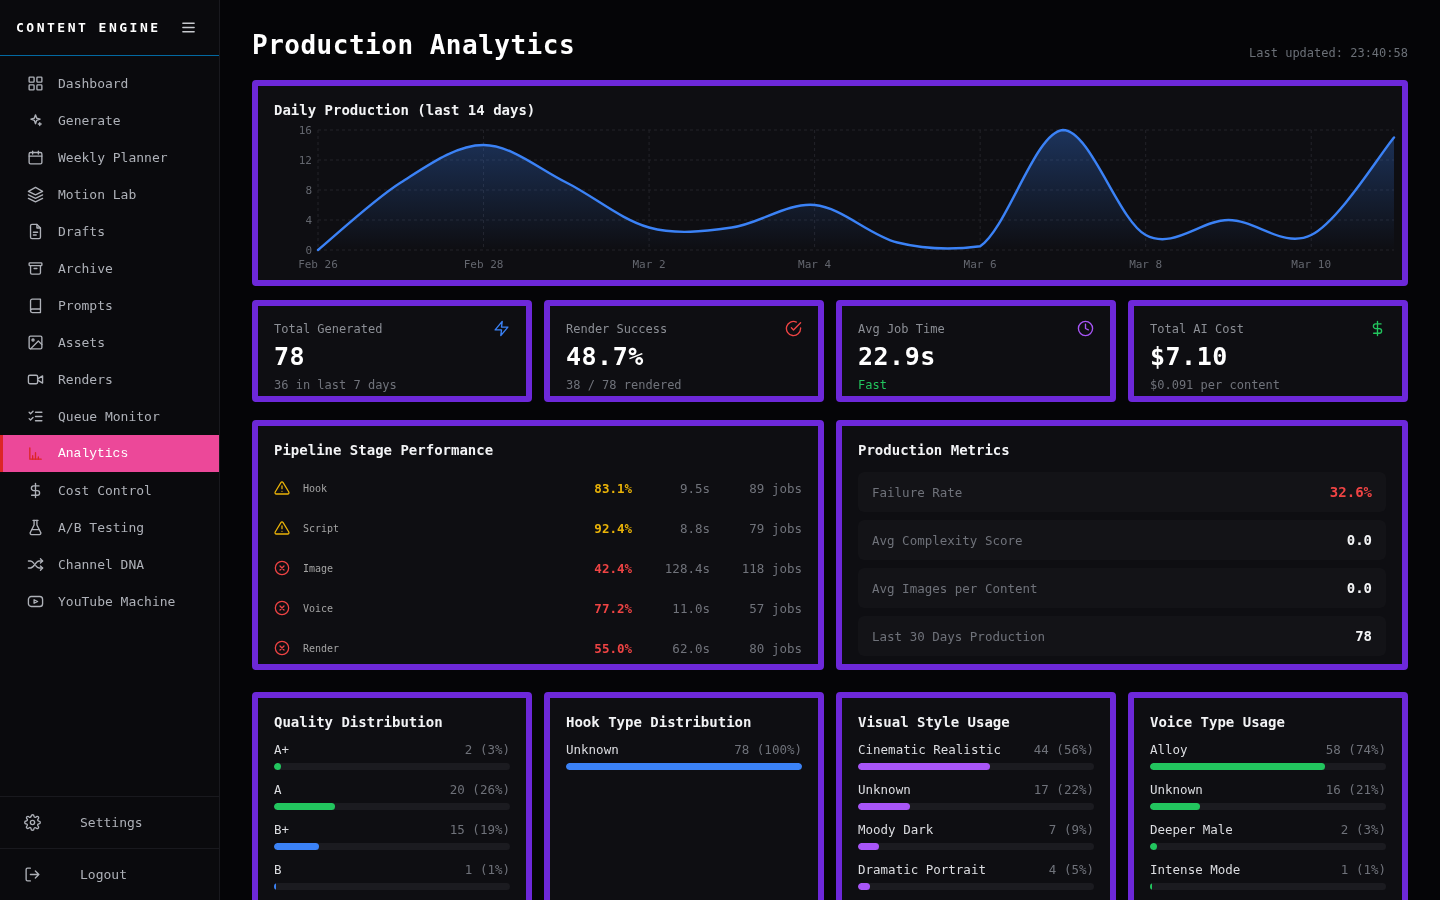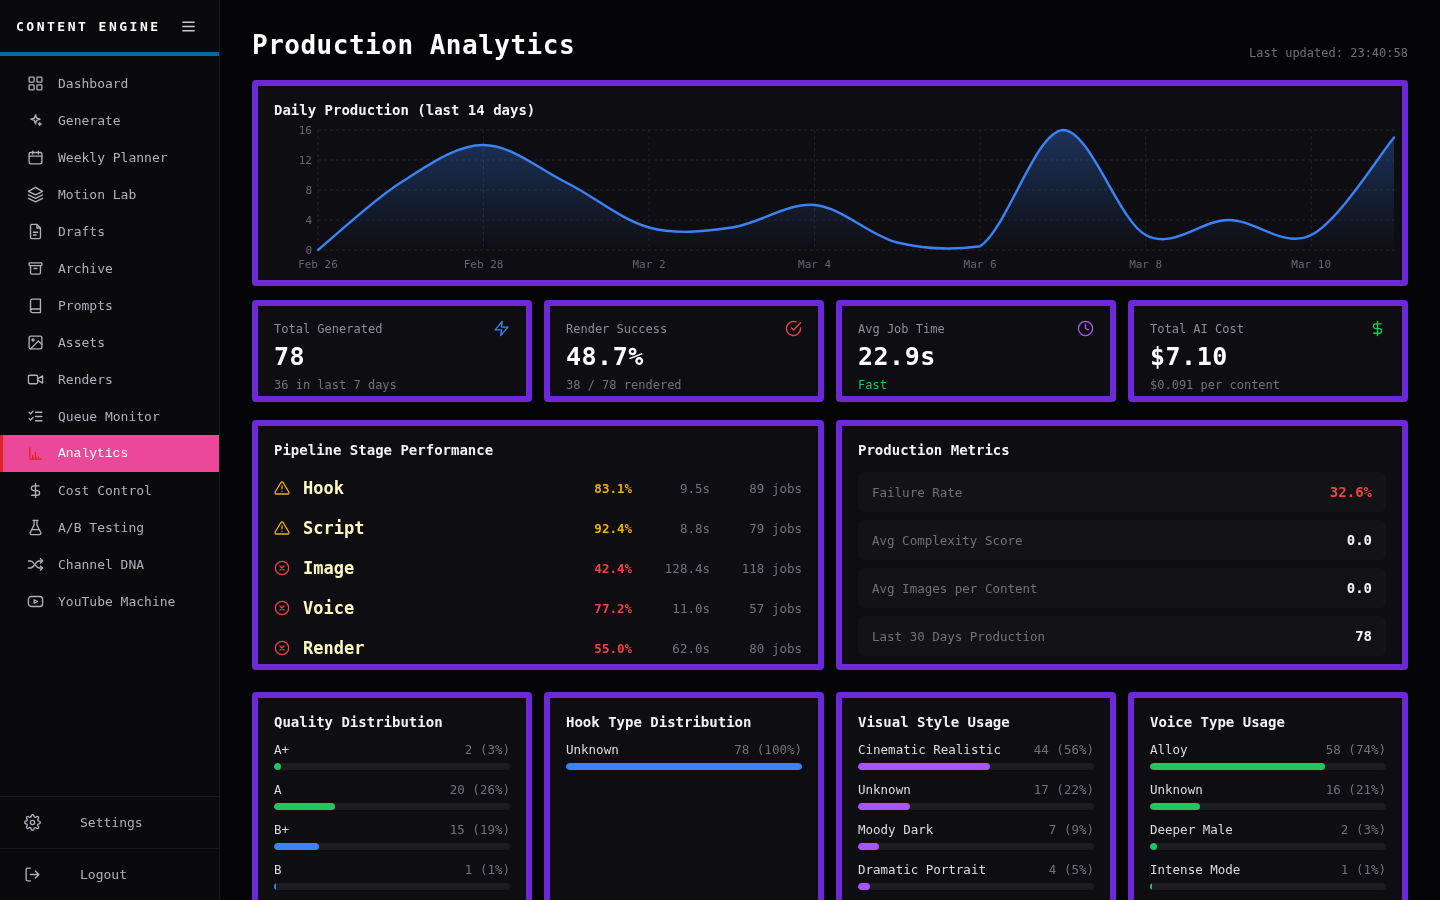--- a/index.html
+++ b/index.html
@@ -6,21 +6,21 @@
   html,body { width:1440px; height:900px; overflow:hidden; }
   body {
     background:#050507; color:#e8e9ec;
     font-family:"DejaVu Sans Mono","Liberation Mono",monospace;
     display:flex; font-size:13px;
   }
   
   .sidebar { width:220px; min-width:220px; height:900px; background:#0a0a0d;
     border-right:1px solid #19191e; display:flex; flex-direction:column; }
   .logo-row { height:56px; display:flex; align-items:center; justify-content:space-between;
-    padding:0 22px 0 16px; border-bottom:4px solid #0369a1; }
+    padding:0 22px 0 16px; border-bottom:1px solid #0369a1; }
   .logo-text { font-weight:bold; font-size:13px; letter-spacing:2.5px; color:#ffffff; white-space:nowrap; }
   .menu-btn { background:none; border:none; color:#c7c9ce; cursor:pointer; display:flex; }
   .menu-btn svg { width:17px; height:17px; }
   .nav { flex:1; padding-top:9px; overflow:hidden; }
   .nav-item { height:37px; display:flex; align-items:center; gap:14px;
     padding-left:24px; color:#aeb1b8; cursor:pointer; border-left:3px solid transparent; }
   .nav-item svg { width:17px; height:17px; flex:0 0 auto; }
   .nav-item .lbl { white-space:nowrap; }
   .nav-item.active { background:#ec4899; color:#ffffff; border-left-color:#dc2626;font-family:Liberation Mono, monospace; }
   .nav-item.active svg { color:#dc2626; }
@@ -43,21 +43,21 @@
   .stat-label { font-size:12px; color:#8b8e95; }
   .stat-top svg { width:17px; height:17px; }
   .stat-value { font-size:25px; font-weight:bold; color:#ffffff; margin-top:5px; letter-spacing:.5px; }
   .stat-sub { font-size:12px; color:#70737b; margin-top:7px; }
   
   .mid-row { display:grid; grid-template-columns:572px 1fr; gap:12px; margin-bottom:22px; }
   .mid-card { padding:16px; height:250px; }
   .pipe-rows { margin-top:10px; }
   .pipe-row { height:40px; display:flex; align-items:center; }
   .pipe-row svg { width:16px; height:16px; margin-right:13px; }
-  .pipe-name { font-weight:bold; color:#fef9c3; font-size:17px; flex:1; }
+  .pipe-name { font-weight:normal; color:#a3a3a3; font-size:10px; flex:1; }
   .pipe-num { font-size:12.5px; text-align:right; }
   .pipe-success { width:64px; font-weight:bold; }
   .pipe-time { width:78px; color:#70737b; }
   .pipe-jobs { width:92px; color:#70737b; }
   .metric-rows { margin-top:14px; }
   .metric-row { background:#131317; border-radius:6px; height:40px; margin-bottom:8px;
     display:flex; align-items:center; justify-content:space-between; padding:0 14px; }
   .metric-label { color:#6f727a; font-size:12.5px; }
   .metric-value { font-size:14px; font-weight:bold; color:#f3f4f6; }
   

